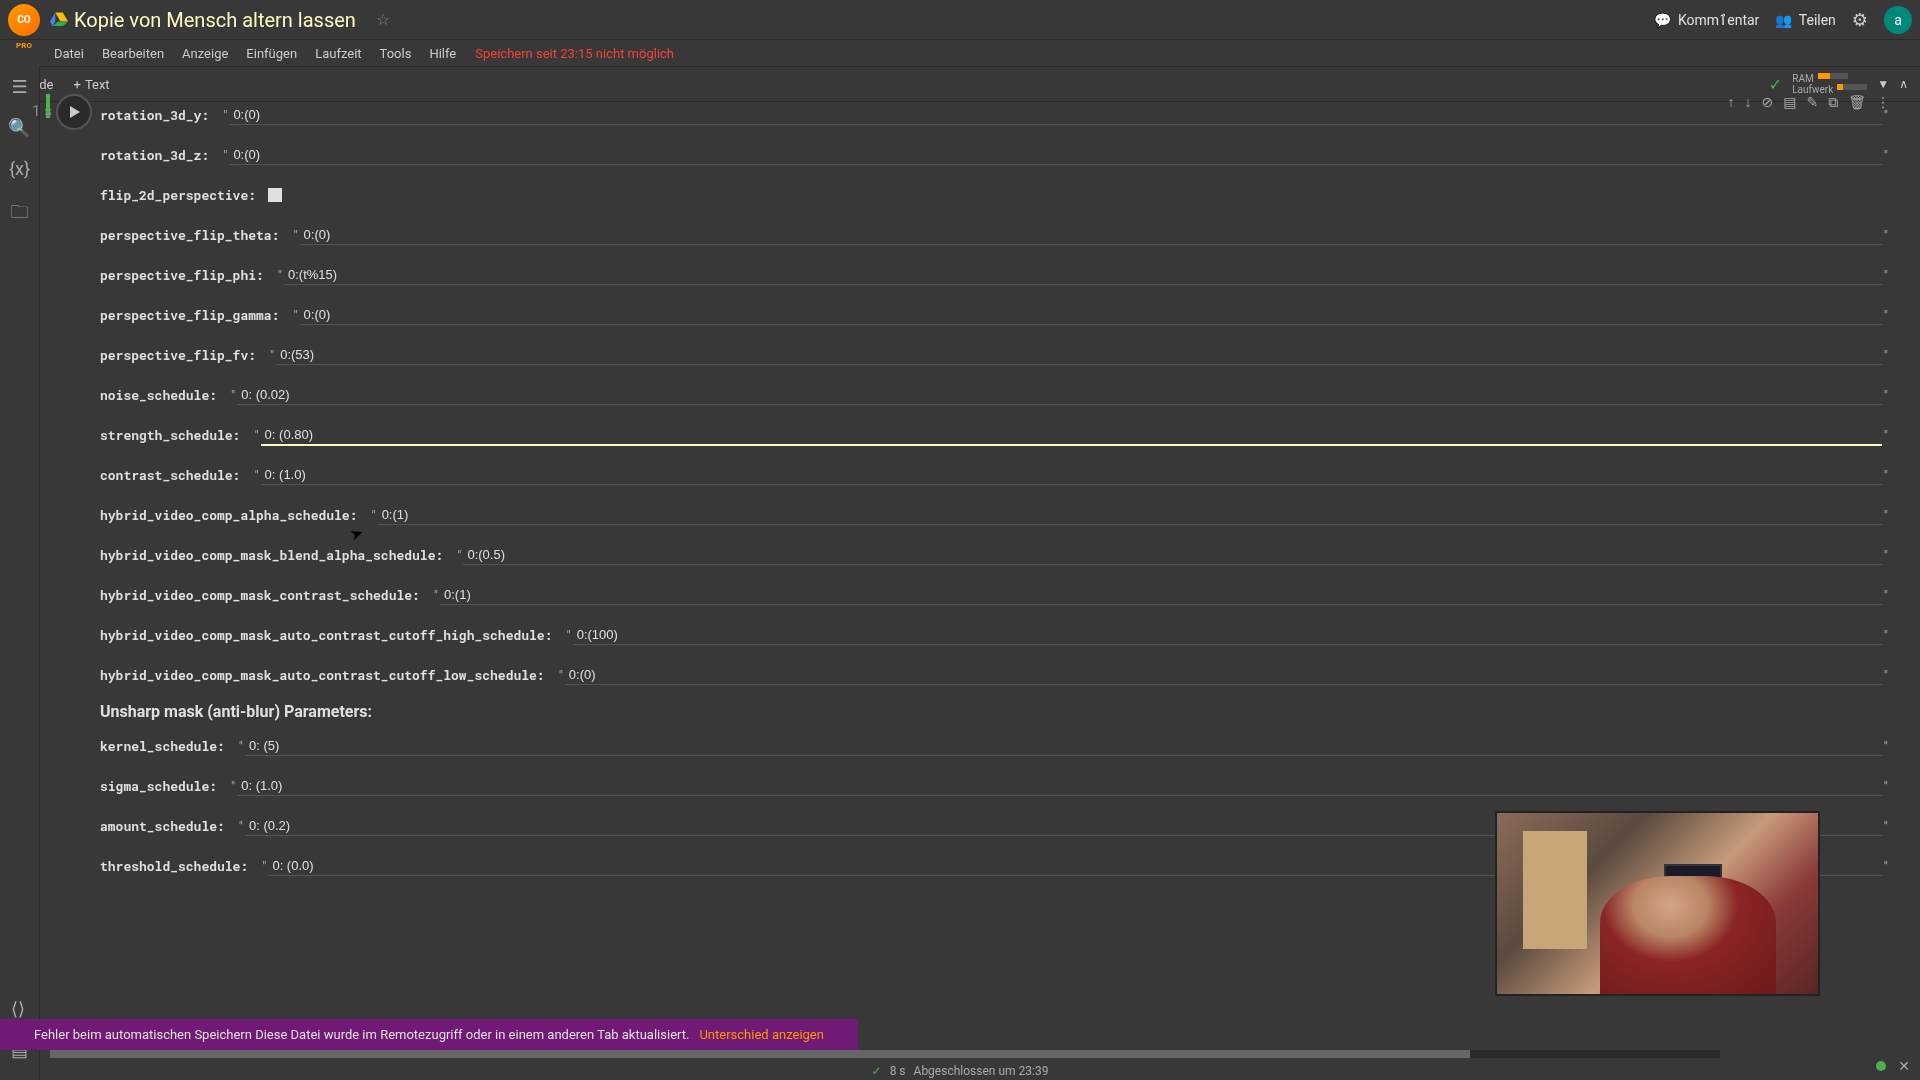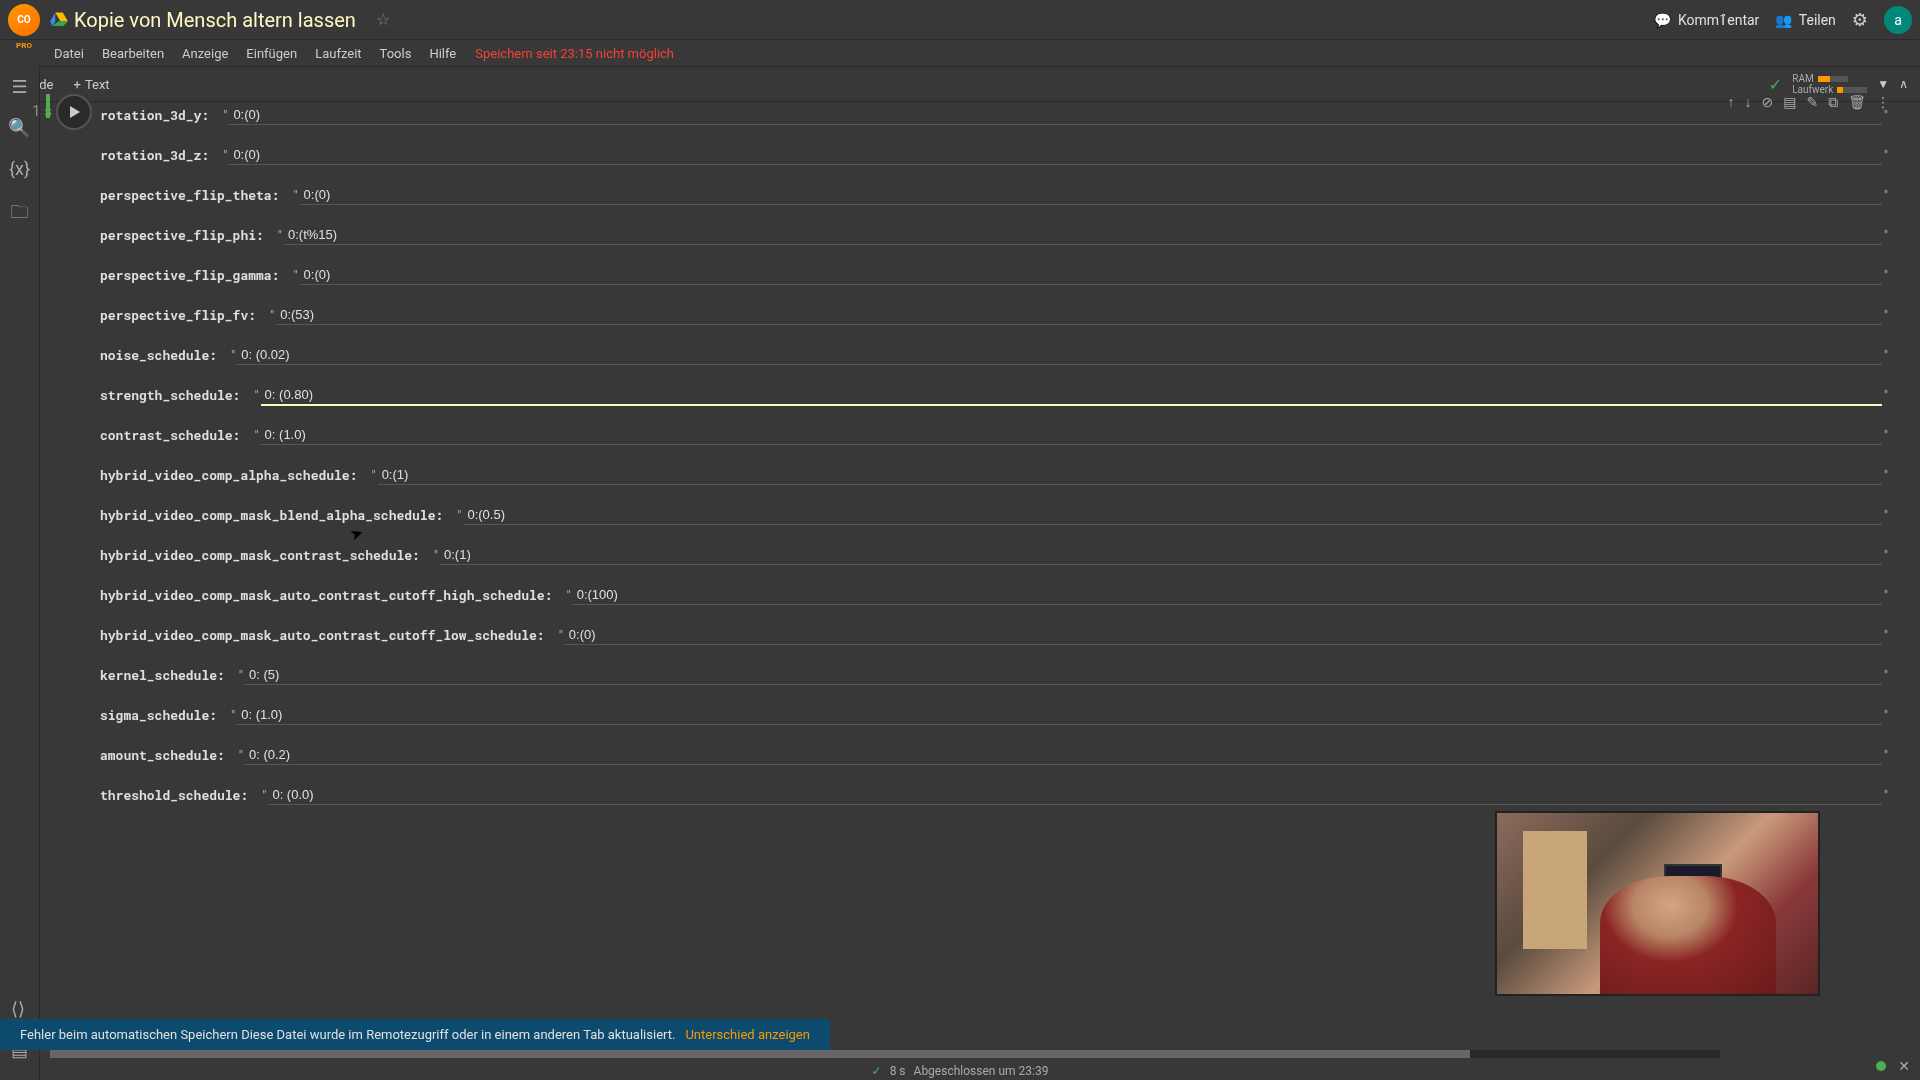--- a/index.html
+++ b/index.html
@@ -122,21 +122,21 @@
   gap: 10px;
 }
 .status-check { color: #4caf50; font-size: 16px; }
 .ram-disk {
   display: flex;
   flex-direction: column;
   font-size: 10px;
   color: #aaa;
   line-height: 11px;
 }
-.ram-row { display: flex; align-items: center; gap: 4px; }
+.ram-row { display: flex; align-items: flex-start; gap: 4px; }
 .ram-bar { width: 30px; height: 6px; background: #555; position: relative; }
 .ram-bar::after { content:""; position:absolute; left:0; top:0; height:100%; background:#ff9800; }
 .ram-bar.r1::after { width: 40%; }
 .ram-bar.r2::after { width: 20%; }
 .chevron-down { color: #ccc; cursor: pointer; font-size: 12px; }
 .chevron-up { color: #ccc; cursor: pointer; font-size: 12px; }
 
 
 .left-sidebar {
   position: absolute;
@@ -273,23 +273,23 @@
   font-weight: bold;
   color: #e0e0e0;
   margin: 10px 0 12px 0;
 }
 
 
 .error-bar {
   position: absolute;
   bottom: 30px;
   left: 0;
-  background: #0c4a6e;
+  background: #701a75;
   color: #e0e0e0;
-  padding: 8px 20px;
+  padding: 8px 34px;
   font-size: 13px;
   display: flex;
   align-items: center;
   gap: 10px;
   z-index: 5;
 }
 .error-link {
   color: #ff9800;
   cursor: pointer;
 }
@@ -467,20 +467,24 @@
         </div>
         <div class="form-row">
           <span class="form-label">rotation_3d_z:</span>
           <div class="form-input-wrap">
             <span class="quote-mark">"</span>
             <input class="text-input" value="0:(0)" style="">
             <span class="quote-mark">"</span>
           </div>
         </div>
         <div class="form-row">
+          <span class="form-label">flip_2d_perspective:</span>
+          <div class="checkbox"></div>
+        </div>
+        <div class="form-row">
           <span class="form-label">perspective_flip_theta:</span>
           <div class="form-input-wrap">
             <span class="quote-mark">"</span>
             <input class="text-input" value="0:(0)" style="">
             <span class="quote-mark">"</span>
           </div>
         </div>
         <div class="form-row">
           <span class="form-label">perspective_flip_phi:</span>
           <div class="form-input-wrap">
@@ -564,20 +568,21 @@
         <div class="form-row">
           <span class="form-label">hybrid_video_comp_mask_auto_contrast_cutoff_low_schedule:</span>
           <div class="form-input-wrap">
             <span class="quote-mark">"</span>
             <input class="text-input" value="0:(0)" style="">
             <span class="quote-mark">"</span>
           </div>
         </div>
       </div>
 
+    <div class="section-header">Unsharp mask (anti-blur) Parameters:</div>
 
     <div id="unsharp-container">
         <div class="form-row">
           <span class="form-label">kernel_schedule:</span>
           <div class="form-input-wrap">
             <span class="quote-mark">"</span>
             <input class="text-input" value="0: (5)" style="">
             <span class="quote-mark">"</span>
           </div>
         </div>

